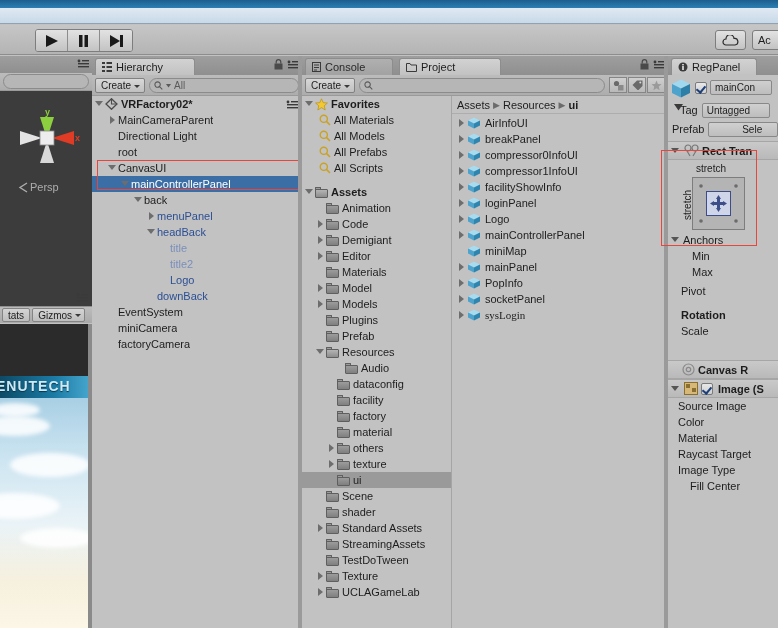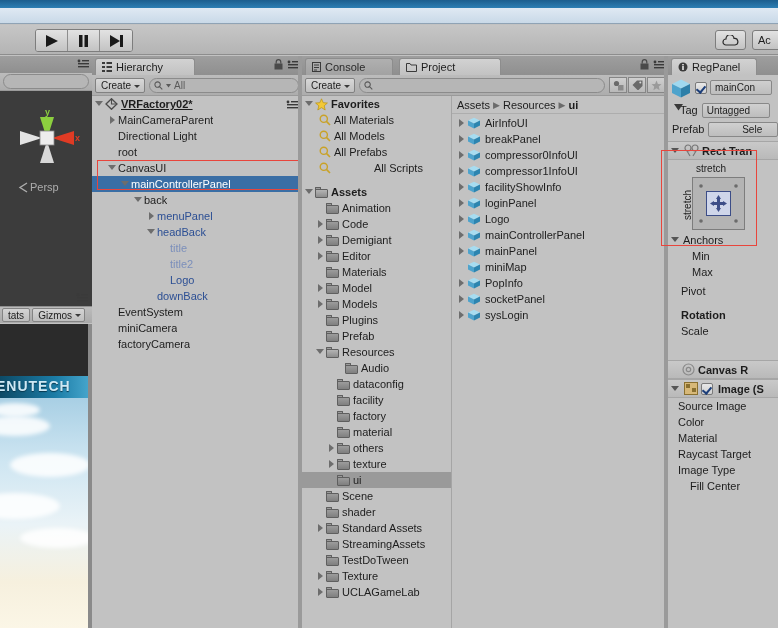--- a/index.html
+++ b/index.html
@@ -415,21 +415,21 @@
         </svg>
         <svg width="5" height="5" viewBox="0 0 5 5">
           <polygon points="0,1 5,1 2.5,4.5" fill="#5a5a5a"></polygon>
         </svg>
         <span>All</span>
       </div>
     </div>
 
     <div class="panel-body" style="height:534px;">
 
-      <div class="row" style="padding-left:2px;text-decoration:underline;">
+      <div class="row" style="padding-left:2px;">
         <div class="arrow open"></div>
         <svg width="13" height="12" viewBox="0 0 13 12" style="margin-right:3px;">
           <path d="M1,6 L6.5,0.7 L12,6 L6.5,11.3 Z" fill="none" stroke="#4d4d4d" stroke-width="1.3"></path>
           <path d="M6.5,0.7 L6.5,6 L12,6" fill="none" stroke="#4d4d4d" stroke-width="1.1"></path>
         </svg>
         <span class="rowlabel bold">VRFactory02*</span>
         <svg width="12" height="9" viewBox="0 0 12 9" style="position:absolute; right:4px; top:4px;">
           <circle cx="2" cy="2" r="1.4" fill="#3a3a3a"></circle>
           <rect x="5" y="1" width="7" height="1.4" fill="#3a3a3a"></rect>
           <rect x="1" y="4" width="11" height="1.4" fill="#3a3a3a"></rect>
@@ -590,21 +590,21 @@
               </svg>
               <span class="rowlabel">All Models</span>
             </div>
             <div class="row" style="padding-left: 17px;">
               <svg width="12" height="12" viewBox="0 0 12 12" style="margin-right: 3px; flex: 0 0 auto;">
                 <circle cx="4.8" cy="4.8" r="3.6" fill="none" stroke="#c9a227" stroke-width="1.4"></circle>
                 <line x1="7.4" y1="7.4" x2="11" y2="11" stroke="#c9a227" stroke-width="1.6"></line>
               </svg>
               <span class="rowlabel">All Prefabs</span>
             </div>
-            <div class="row" style="padding-left: 17px; gap: 40px;">
+            <div class="row" style="padding-left: 17px;">
               <svg width="12" height="12" viewBox="0 0 12 12" style="margin-right: 3px; flex: 0 0 auto;">
                 <circle cx="4.8" cy="4.8" r="3.6" fill="none" stroke="#c9a227" stroke-width="1.4"></circle>
                 <line x1="7.4" y1="7.4" x2="11" y2="11" stroke="#c9a227" stroke-width="1.6"></line>
               </svg>
               <span class="rowlabel">All Scripts</span>
             </div>
           </div>
         <div style="height:8px;"></div>
         <div class="row" style="padding-left:2px;">
           <div class="arrow open"></div>
@@ -893,56 +893,56 @@
             <div class="row" style="padding-left: 4px;">
               <div class="arrow closed"></div>
               <svg width="14" height="12" viewBox="0 0 14 12" class="cube">
                 <polygon points="7,0.8 13,3.6 7,6.4 1,3.6" fill="#a7dcf0"></polygon>
                 <polygon points="1,3.6 7,6.4 7,11.4 1,8.6" fill="#4ea3cc"></polygon>
                 <polygon points="13,3.6 7,6.4 7,11.4 13,8.6" fill="#2d85b0"></polygon>
               </svg>
               <span class="rowlabel">mainControllerPanel</span>
             </div>
             <div class="row" style="padding-left: 4px;">
+              <div class="arrow"></div>
+              <svg width="14" height="12" viewBox="0 0 14 12" class="cube">
+                <polygon points="7,0.8 13,3.6 7,6.4 1,3.6" fill="#a7dcf0"></polygon>
+                <polygon points="1,3.6 7,6.4 7,11.4 1,8.6" fill="#4ea3cc"></polygon>
+                <polygon points="13,3.6 7,6.4 7,11.4 13,8.6" fill="#2d85b0"></polygon>
+              </svg>
+              <span class="rowlabel">miniMap</span>
+            </div>
+            <div class="row" style="padding-left: 4px;">
               <div class="arrow closed"></div>
               <svg width="14" height="12" viewBox="0 0 14 12" class="cube">
                 <polygon points="7,0.8 13,3.6 7,6.4 1,3.6" fill="#a7dcf0"></polygon>
                 <polygon points="1,3.6 7,6.4 7,11.4 1,8.6" fill="#4ea3cc"></polygon>
                 <polygon points="13,3.6 7,6.4 7,11.4 13,8.6" fill="#2d85b0"></polygon>
               </svg>
               <span class="rowlabel">mainPanel</span>
             </div>
             <div class="row" style="padding-left: 4px;">
-              <div class="arrow"></div>
-              <svg width="14" height="12" viewBox="0 0 14 12" class="cube">
-                <polygon points="7,0.8 13,3.6 7,6.4 1,3.6" fill="#a7dcf0"></polygon>
-                <polygon points="1,3.6 7,6.4 7,11.4 1,8.6" fill="#4ea3cc"></polygon>
-                <polygon points="13,3.6 7,6.4 7,11.4 13,8.6" fill="#2d85b0"></polygon>
-              </svg>
-              <span class="rowlabel">miniMap</span>
-            </div>
-            <div class="row" style="padding-left: 4px;">
               <div class="arrow closed"></div>
               <svg width="14" height="12" viewBox="0 0 14 12" class="cube">
                 <polygon points="7,0.8 13,3.6 7,6.4 1,3.6" fill="#a7dcf0"></polygon>
                 <polygon points="1,3.6 7,6.4 7,11.4 1,8.6" fill="#4ea3cc"></polygon>
                 <polygon points="13,3.6 7,6.4 7,11.4 13,8.6" fill="#2d85b0"></polygon>
               </svg>
               <span class="rowlabel">PopInfo</span>
             </div>
             <div class="row" style="padding-left: 4px;">
               <div class="arrow closed"></div>
               <svg width="14" height="12" viewBox="0 0 14 12" class="cube">
                 <polygon points="7,0.8 13,3.6 7,6.4 1,3.6" fill="#a7dcf0"></polygon>
                 <polygon points="1,3.6 7,6.4 7,11.4 1,8.6" fill="#4ea3cc"></polygon>
                 <polygon points="13,3.6 7,6.4 7,11.4 13,8.6" fill="#2d85b0"></polygon>
               </svg>
               <span class="rowlabel">socketPanel</span>
             </div>
-            <div class="row" style="padding-left: 4px;">
+            <div class="row" style="padding-left: 4px; font-family: Liberation Serif, serif;">
               <div class="arrow closed"></div>
               <svg width="14" height="12" viewBox="0 0 14 12" class="cube">
                 <polygon points="7,0.8 13,3.6 7,6.4 1,3.6" fill="#a7dcf0"></polygon>
                 <polygon points="1,3.6 7,6.4 7,11.4 1,8.6" fill="#4ea3cc"></polygon>
                 <polygon points="13,3.6 7,6.4 7,11.4 13,8.6" fill="#2d85b0"></polygon>
               </svg>
               <span class="rowlabel">sysLogin</span>
             </div>
           </div>
       </div>

